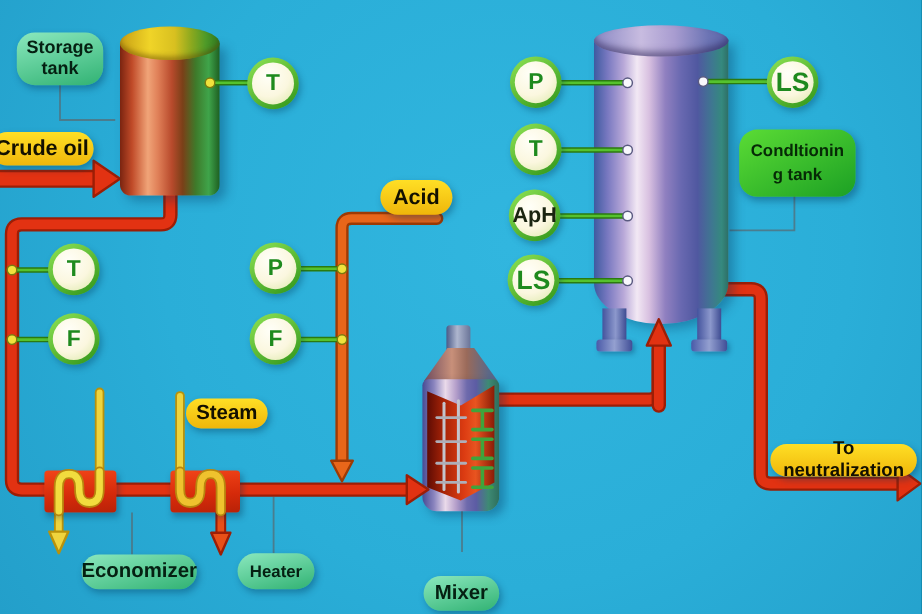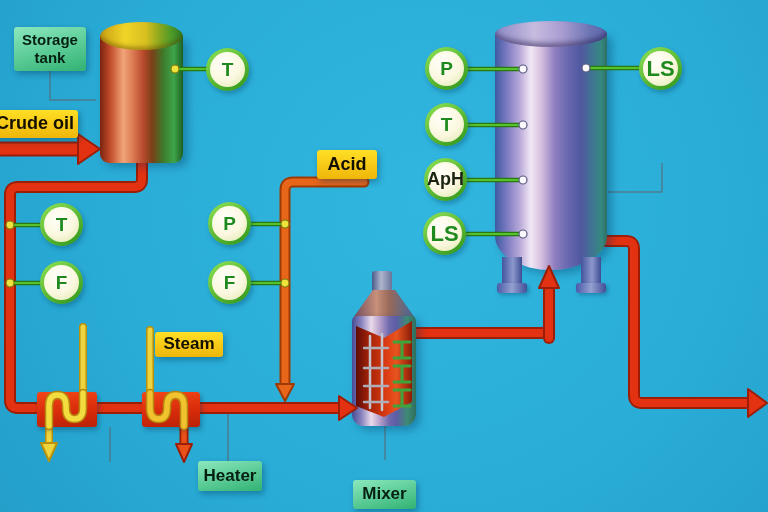--- a/index.html
+++ b/index.html
@@ -64,21 +64,21 @@
   .mixer-cone{left:353px;top:290px;width:62px;height:28px;
     clip-path:polygon(32% 0,68% 0,100% 100%,0 100%);
     background:linear-gradient(90deg,#6e4a5e,#c8907a 38%,#9a6a5a 58%,#5a6888 88%);}
   .mixer-body{left:352px;top:316px;width:64px;height:110px;border-radius:5px 5px 12px 12px;
     background:linear-gradient(90deg,#474b94 0%,#8a84be 15%,#eadaea 30%,#b49eca 44%,#6e6aac 58%,#5c5ca4 70%,#3e8a74 86%,#2e6e5c 100%);
     box-shadow:4px 4px 8px rgba(0,50,90,.35);}
 
   
   .lbl{
     position:absolute;display:flex;align-items:center;justify-content:center;text-align:center;
-    font-weight:bold;border-radius:3px;color:#131000;line-height:1.2;
+    font-weight:bold;border-radius:15px;color:#131000;line-height:1.2;
     box-shadow:2px 3px 6px rgba(0,55,90,.4);
   }
   .lbl-yellow{background:linear-gradient(180deg,#ffdf25,#efb60a);}
   .lbl-teal{background:linear-gradient(165deg,#8be8be,#31b273);color:#052012;}
   .lbl-green{background:linear-gradient(150deg,#5bdc35,#1ca024);color:#062a06;}
 
   
   .instr{position:absolute;width:43px;height:43px;border-radius:50%;
     background:linear-gradient(145deg,#90e455,#2e9318);
     box-shadow:2px 3px 5px rgba(0,60,95,.35);}
@@ -238,22 +238,25 @@
       <circle class="dot-w" cx="523" cy="180" r="4"></circle>
       <circle class="dot-w" cx="523" cy="234" r="4"></circle>
       <circle class="dot-w" cx="586" cy="68" r="4"></circle>
     </g>
   </svg>
 
   <div class="lbl lbl-teal" style="left:14px;top:27px;width:72px;height:44px;font-size:15px;">Storage tank</div>
   <div class="lbl lbl-yellow" style="left:-8px;top:110px;width:86px;height:28px;font-size:18px;">Crude oil</div>
   <div class="lbl lbl-yellow" style="left:317px;top:150px;width:60px;height:29px;font-size:18px;">Acid</div>
   <div class="lbl lbl-yellow" style="left:155px;top:332px;width:68px;height:25px;font-size:17px;">Steam</div>
-  <div class="lbl lbl-teal" style="left:198px;top:461px;width:64px;height:30px;font-size:17px;">Heater</div>
+  <div class="lbl lbl-teal" style="left:68px;top:462px;width:96px;height:29px;font-size:17px;">Economizer</div>
+  <div class="lbl lbl-teal" style="left:198px;top:461px;width:64px;height:30px;font-size:14px;">Heater</div>
   <div class="lbl lbl-teal" style="left:353px;top:480px;width:63px;height:29px;font-size:17px;">Mixer</div>
+  <div class="lbl lbl-green" style="left:616px;top:108px;width:97px;height:56px;font-size:14px;line-height:1.4;padding:0 4px;box-sizing:border-box;">Condltionin g tank</div>
+  <div class="lbl lbl-yellow" style="left:642px;top:370px;width:122px;height:27px;font-size:15.5px;">To neutralization</div>
 
   <div class="instr" style="left:206px;top:48px;">
     <div class="instr-inner">T</div>
   </div>
   <div class="instr" style="left:40px;top:203px;">
     <div class="instr-inner">T</div>
   </div>
   <div class="instr" style="left:40px;top:261px;">
     <div class="instr-inner">F</div>
   </div>

